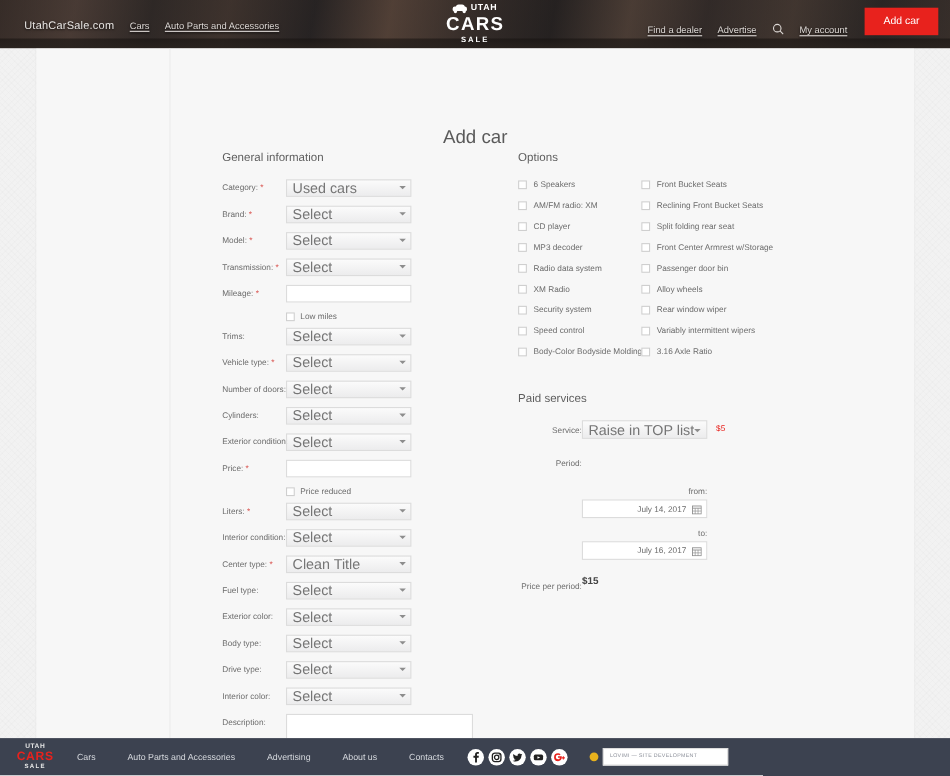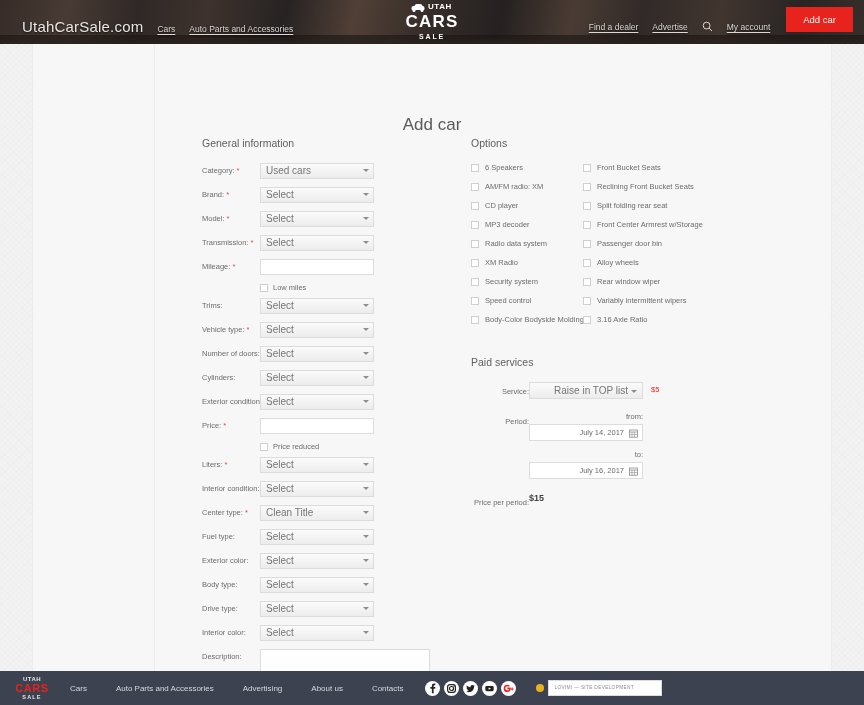--- a/index.html
+++ b/index.html
@@ -28,21 +28,21 @@
     content:"";
     position:absolute; left:0; right:0; bottom:0; height:9px;
     background: linear-gradient(180deg, rgba(20,16,14,0.55), rgba(40,34,30,0.9));
   }
   .hdr-left {
     position: absolute; left: 22px; top: 18px;
     display: flex; align-items: baseline; gap: 14px;
     z-index: 3;
   }
   .brandtext {
-    color: #e9e6e4; font-size: 15px; letter-spacing: .2px;
+    color: #e9e6e4; font-size: 10px; letter-spacing: .2px;
     text-shadow: 0 1px 2px rgba(0,0,0,.8);
   }
   .hdr-left a {
     color: #ddd8d5; font-size: 8.5px; text-decoration: underline;
     text-underline-offset: 2px; cursor: pointer;
     text-shadow: 0 1px 2px rgba(0,0,0,.8);
   }
   .logo {
     position: absolute; left: 50%; top: 3px; transform: translateX(-50%);
     text-align: center; z-index: 3; line-height: 1;
@@ -119,21 +119,21 @@
     width:58px; flex:0 0 58px; font-size:7.5px; color:#6c6c6c;
     line-height:16px; white-space:nowrap;
   }
   .req { color:#d9534f; font-size:7.5px; }
   .fctrl { flex:0 0 114px; width:114px; position:relative; }
 
   .sel {
     height:16px; width:114px;
     background: linear-gradient(180deg,#fbfbfb,#ececed);
     border:1px solid #dcdcdc;
-    font-size:10px; color:#757575;
+    font-size:13px; color:#757575;
     line-height:14px; padding:0 14px 0 5px;
     white-space:nowrap; overflow:hidden;
     cursor:pointer;
   }
   .sel .caret {
     position:absolute; right:5px; top:6px;
     width:0;height:0;border-left:3px solid transparent;border-right:3px solid transparent;
     border-top:3.5px solid #8d8d8d;
   }
   .txt {
@@ -177,21 +177,21 @@
   .paid { margin-top:22px; }
   .paid .frow { height:auto; align-items:flex-start;text-align:right; }
   .paid .flabel { width:58px; flex:0 0 58px; padding-top:2px; }
   .sel-wide { width:114px; }
   .price-tag { color:#e8221d; font-size:7.5px; margin-left:8px; padding-top:3px; }
   .datefield {
     position:relative; width:114px; height:17px; background:#fff; border:1px solid #dcdcdc;
     font-size:7.5px; color:#6b6b6b; line-height:15px; padding:0 18px 0 6px; cursor:pointer;
   }
   .cal-icon { position:absolute; right:4px; top:3px; width:9px;height:9px; }
-  .sub-lbl { font-size:7.5px; color:#6c6c6c; margin-bottom:3px; }
+  .sub-lbl { font-size:7.5px; color:#6c6c6c; margin-bottom:3px;margin-top:30px; }
   .ppp { font-size:9px; color:#444; font-weight:bold; }
 
   
   .footer {
     position:relative;
     height:34px; width:864px; background:#3c4250;
     display:flex; align-items:center;
   }
   .f-logo { width:52px; text-align:center; line-height:1; margin-left:6px; }
   .f-utah { color:#e6e6e6; font-size:6px; font-weight:bold; letter-spacing:.5px; }

